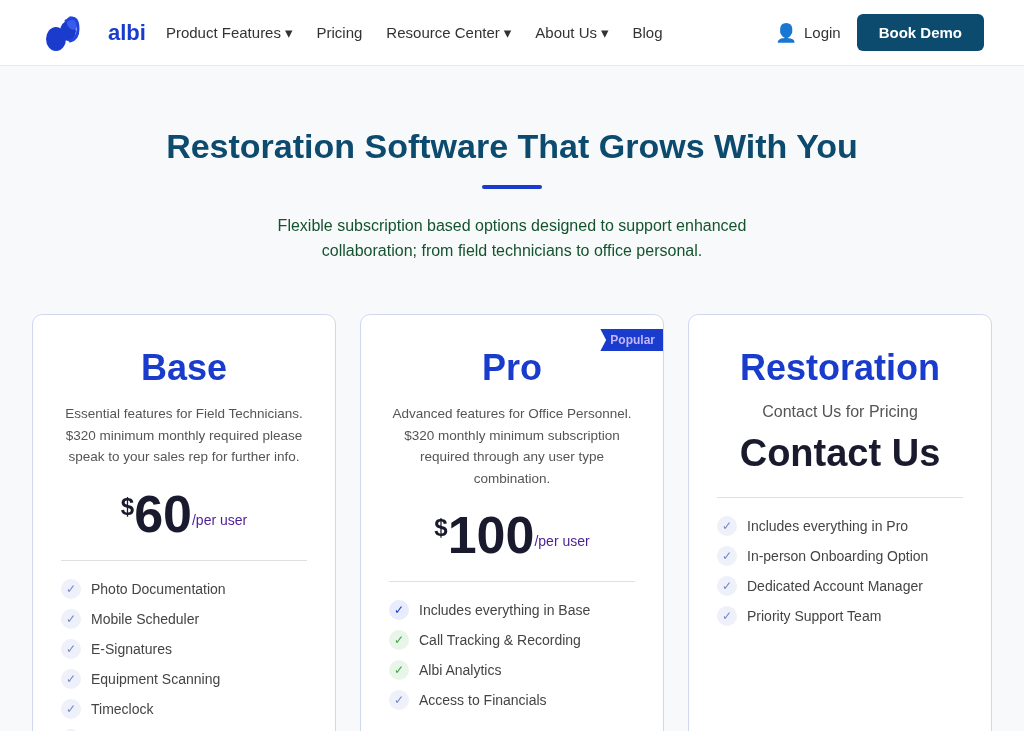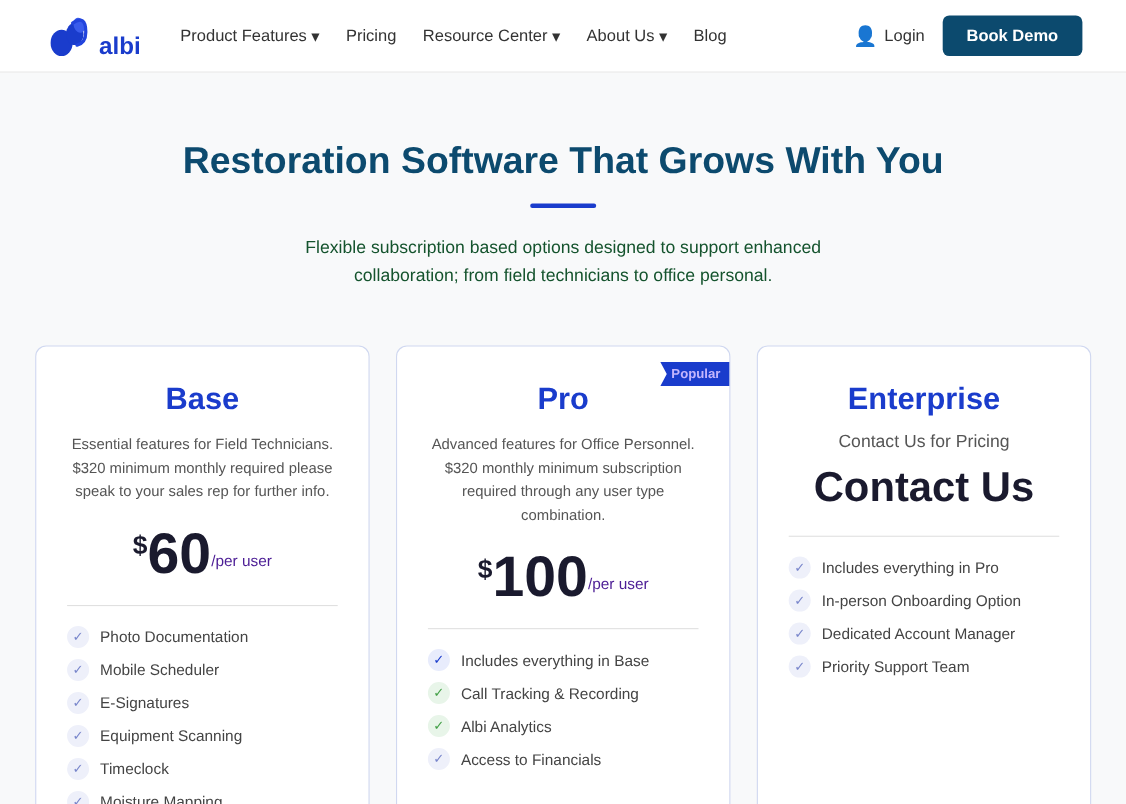--- a/index.html
+++ b/index.html
@@ -12,23 +12,23 @@
       display: flex;
       align-items: center;
       padding: 0 40px;
       height: 66px;
       position: sticky;
       top: 0;
       z-index: 100;
     }
     .nav-logo {
       display: flex;
-      align-items: flex-end;
-      gap: 6px;
-      margin-right: 36px;
+      align-items: center;
+      gap: 24px;
+      margin-right: 20px;
       text-decoration: none;
     }
     .nav-logo-icon {
       width: 44px;
       height: 44px;
     }
     .nav-links {
       display: flex;
       align-items: center;
       gap: 24px;
@@ -117,21 +117,21 @@
       display: flex;
       flex-direction: column;
       overflow: hidden;
       position: relative;
     }
     .card-body {
       padding: 32px 28px 20px;
       flex: 1;
     }
     .card-title {
-      font-size: 28px;
+      font-size: 36px;
       font-weight: 800;
       color: #1a3ccc;
       text-align: center;
       margin-bottom: 14px;
     }
     .card-description {
       font-size: 13.5px;
       color: #555;
       text-align: center;
       line-height: 1.6;
@@ -337,21 +337,21 @@
             <span class="check-icon light">✓</span>
             <span>Access to Financials</span>
           </li>
         </ul>
       </div>
 
     </div>
 
     <div class="card">
       <div class="card-body">
-        <div class="card-title">Enterprise</div>
+        <div class="card-title">Restoration</div>
         <div class="enterprise-price-text">Contact Us for Pricing</div>
         <div class="enterprise-contact">Contact Us</div>
         <hr class="price-divider">
         <ul class="feature-list">
           <li class="feature-item">
             <span class="check-icon light">✓</span>
             <span>Includes everything in Pro</span>
           </li>
           <li class="feature-item">
             <span class="check-icon light">✓</span>

